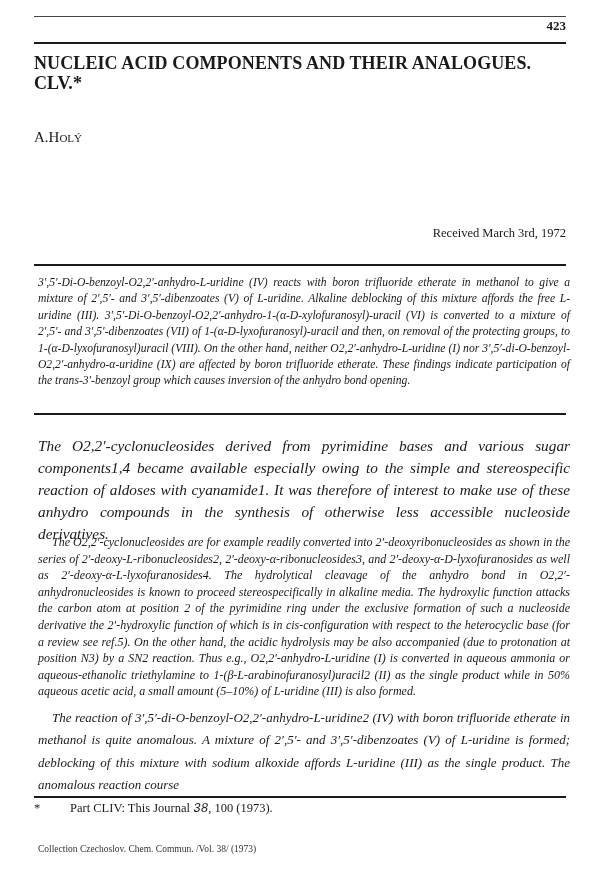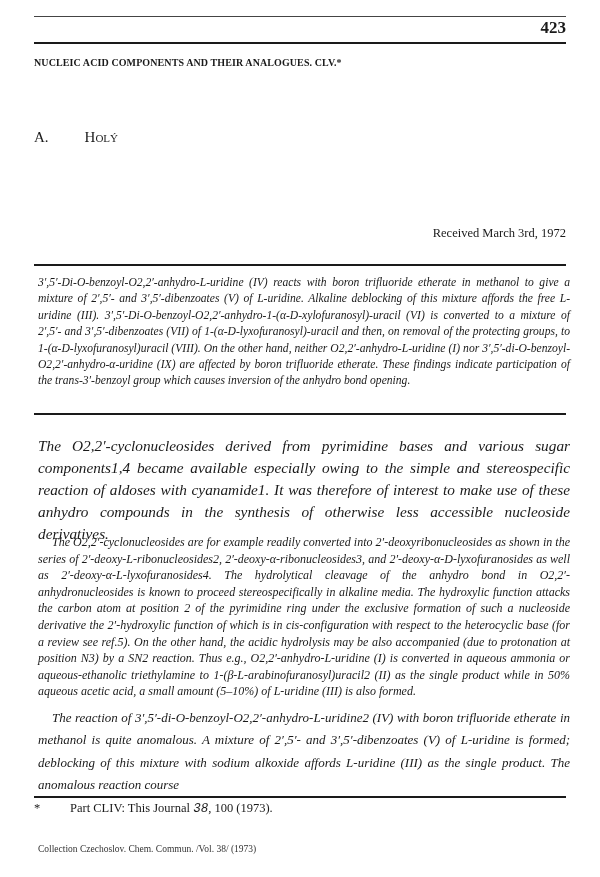--- a/index.html
+++ b/index.html
@@ -4,39 +4,39 @@
 <style>
   html, body { margin: 0; padding: 0; background: #ffffff; }
   body {
     width: 600px; height: 877px; position: relative; overflow: hidden;
     font-family: "Liberation Serif", "DejaVu Serif", serif; color: #1a1a1a;
   }
   .page { position: absolute; left: 34px; top: 0; width: 532px; }
   .rule { position: absolute; left: 0; width: 532px; background: #1a1a1a; }
   .r1 { top: 16px; height: 1px; background: #444; }
   .r2 { top: 42px; height: 2px; }
-  .pagenum { position: absolute; right: 0; top: 18px; font-weight: bold; font-size: 17px; }
-  .title { position: absolute; left: 0; top: 53px; width: 532px; font-weight: bold; font-size: 10px; line-height: 21px; letter-spacing: 0.1px; }
+  .pagenum { position: absolute; right: 0; top: 18px; font-weight: bold; font-size: 13px; }
+  .title { position: absolute; left: 0; top: 53px; width: 532px; font-weight: bold; font-size: 18px; line-height: 21px; letter-spacing: 0.1px; }
   .title .sub { display: block; line-height: 20px; }
   .author { position: absolute; left: 0; top: 129px; font-size: 15px; }
   .author .sc { font-variant: small-caps; }
   .affil { position: absolute; left: 16px; top: 153px; font-style: italic; font-size: 12.5px; line-height: 20px; }
   .received { position: absolute; right: 0; top: 226px; font-size: 12.5px; }
   .r3 { top: 264px; height: 2px; }
   .abstract { position: absolute; left: 0; top: 271px; width: 532px; font-size: 11.6px; line-height: 16.4px; text-align: justify; }
   .r4 { top: 413px; height: 2px; }
   .intro { position: absolute; left: 0; top: 431px; width: 532px; font-size: 15.3px; line-height: 22px; text-align: justify; }
   .small { position: absolute; left: 0; top: 530px; width: 532px; font-size: 12px; line-height: 16.6px; text-align: justify; text-indent: 14px; }
   .body2 { position: absolute; left: 0; top: 703px; width: 532px; font-size: 13px; line-height: 22.3px; text-align: justify; text-indent: 14px; }
   .r5 { top: 796px; height: 2px; }
   .footnote { position: absolute; left: 0; top: 801px; font-size: 12.5px; }
   .footnote .star { display: inline-block; width: 36px; }
   .footer { position: absolute; left: 4px; top: 844px; font-size: 9.5px; color: #333; }
   sup { font-size: 0.65em; vertical-align: 0.55em; line-height: 0; }
-  .sc { font-variant: small-caps; margin-left: 36px; }
+  .sc { font-variant: small-caps; }
   i { font-style: italic; font-family: Liberation Mono, monospace; }
   p { margin: 4px; font-style: italic; }
 </style>
 </head>
 <body>
 
 <div class="page">
   <div class="rule r1"></div>
   <div class="pagenum">423</div>
   <div class="rule r2"></div>

